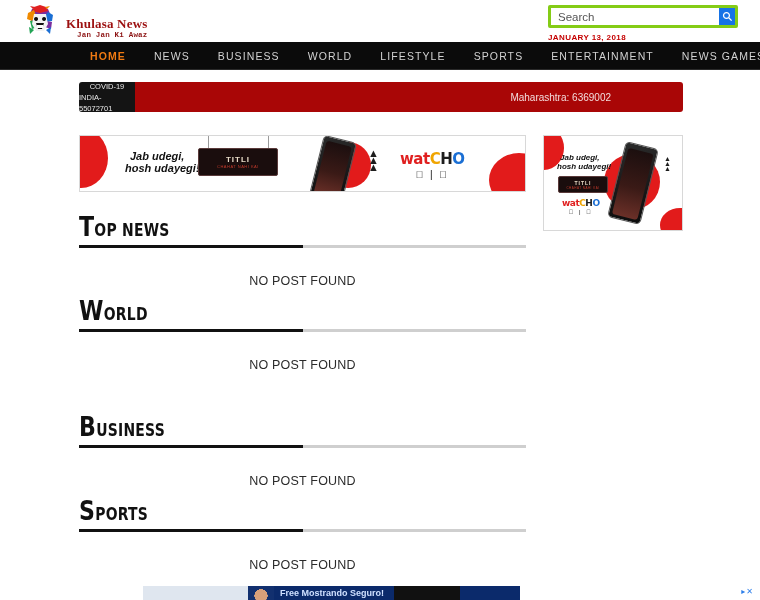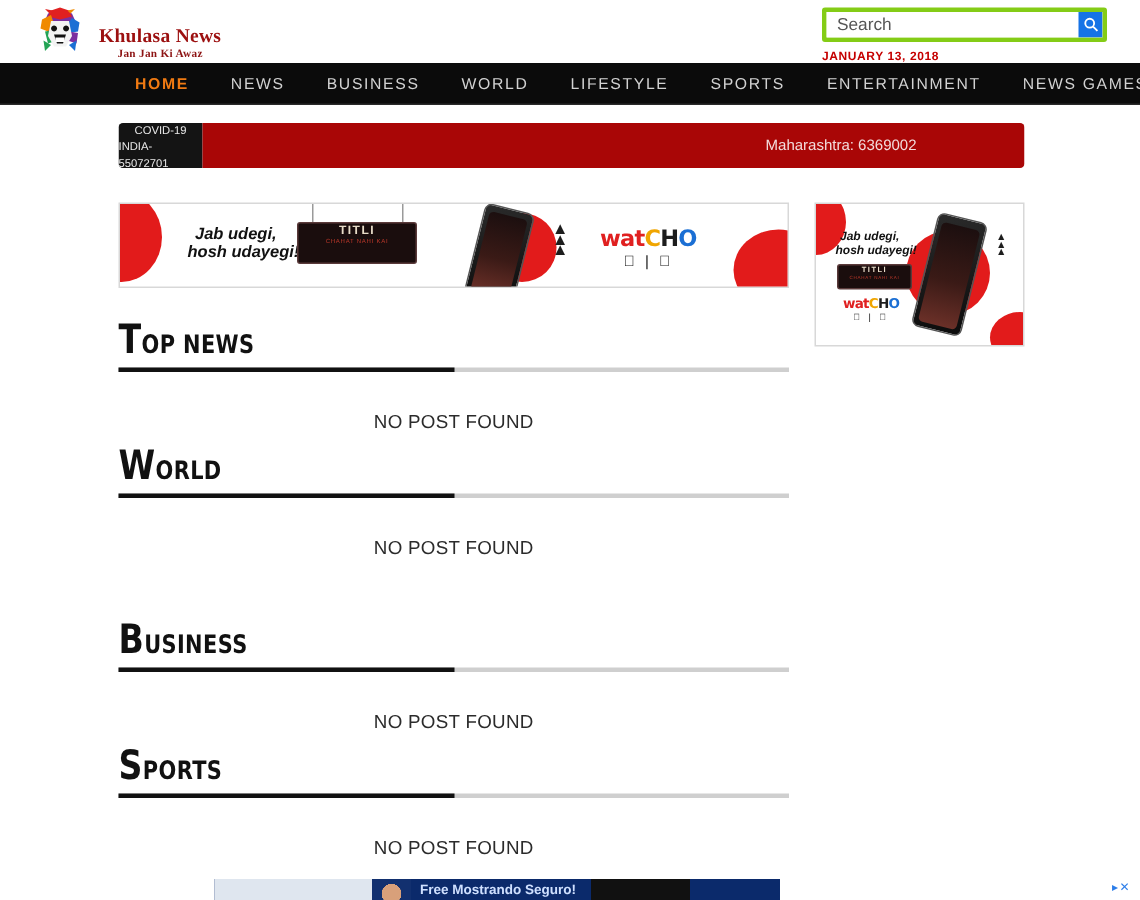--- a/index.html
+++ b/index.html
@@ -32,27 +32,27 @@
   .brand-text { margin-left: 4px; margin-top: 14px; }
   .brand-title {
     font-family: "Liberation Serif", serif;
     font-weight: bold;
     font-size: 13px;
     color: #9c1010;
     letter-spacing: .2px;
     line-height: 13px;
   }
   .brand-sub {
-    font-family: Liberation Serif, serif;
+    font-family: Liberation Mono, monospace;
     font-weight: bold;
     font-size: 7.5px;
     color: #8d1414;
     letter-spacing: .2px;
     line-height: 11px;
-    text-align: center;
+    text-align: right;
   }
 
   .header-right {
     position: absolute;
     right: 22px; top: 5px;
     width: 190px;
   }
   .search-wrap {
     display: flex;
     height: 23px;
@@ -176,20 +176,21 @@
     line-height: 1.08;
   }
   .signboard {
     position: absolute;
     background: #1a0d0d;
     border: 1px solid #5a3a3a;
     border-radius: 2px;
     display: flex;
     flex-direction: column;
     align-items: center;
+    justify-content: center;
   }
   .sign-title {
     color: #e8dcc8;
     font-weight: bold;
     letter-spacing: 1px;
   }
   .sign-sub { color: #c0392b; letter-spacing: .5px; }
   .sign-rope {
     position: absolute;
     width: 1px;

